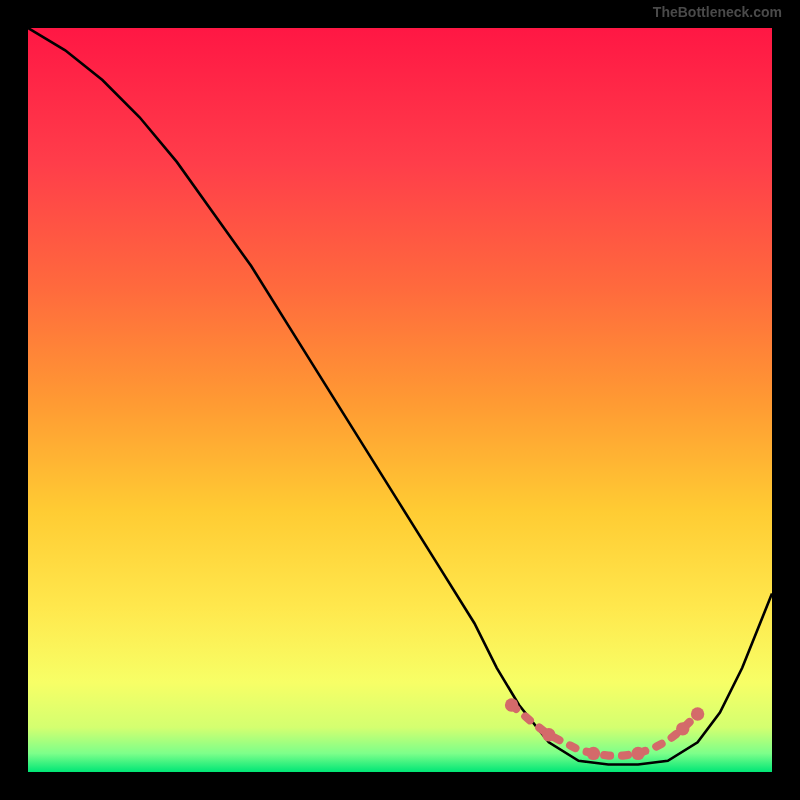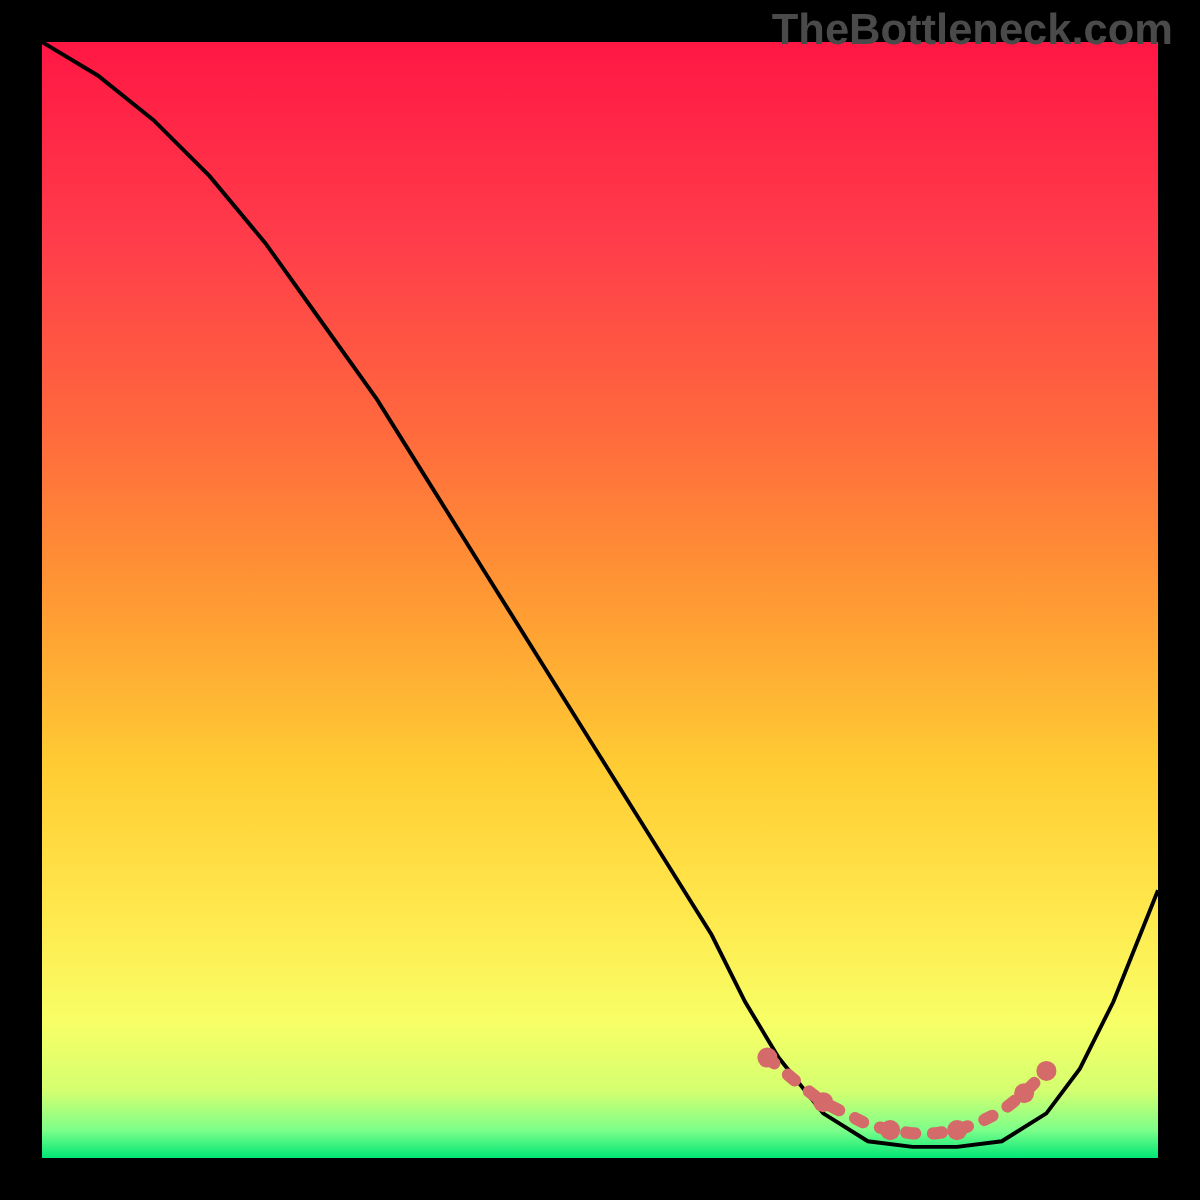--- a/index.html
+++ b/index.html
@@ -9,21 +9,21 @@
     width: 800px;
     height: 800px;
     position: relative;
     font-family: Arial, sans-serif;
   }
   .watermark {
     position: absolute;
     top: 4px;
     right: 18px;
     color: #4a4a4a;
-    font-size: 29px;
+    font-size: 14px;
     font-weight: bold;
     z-index: 10;
   }
   .plot-area {
     position: absolute;
     left: 28px;
     top: 28px;
     width: 744px;
     height: 744px;
     overflow: hidden;

